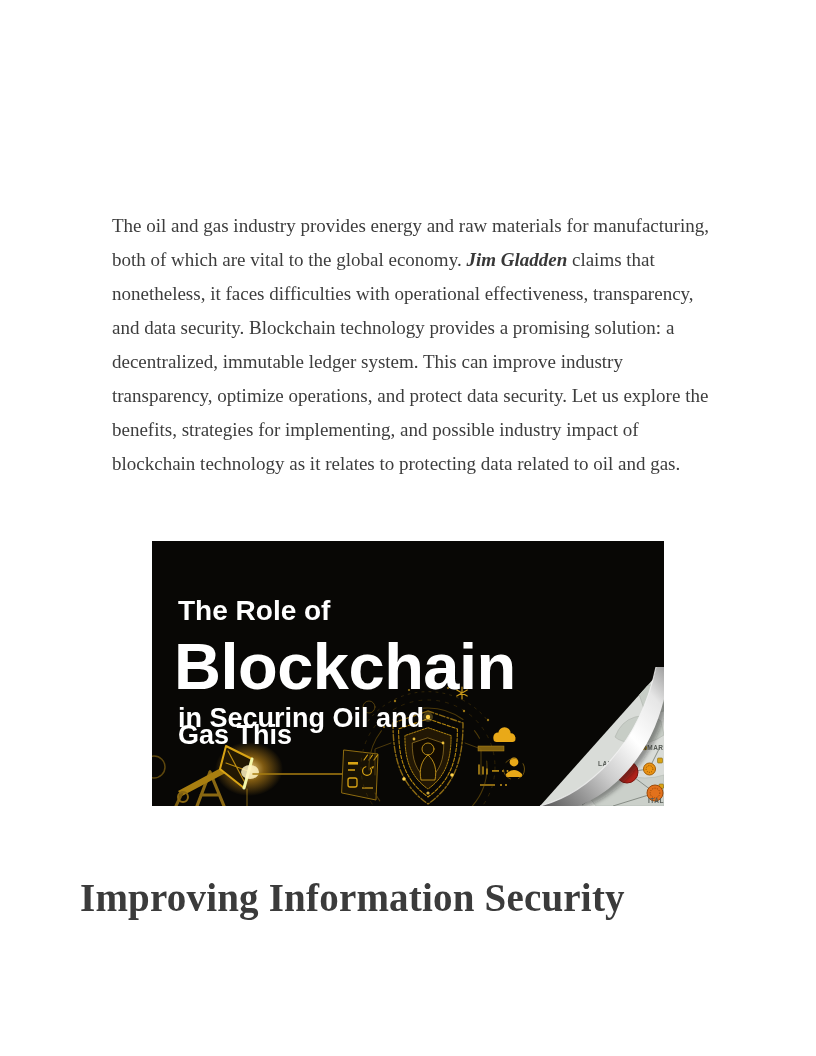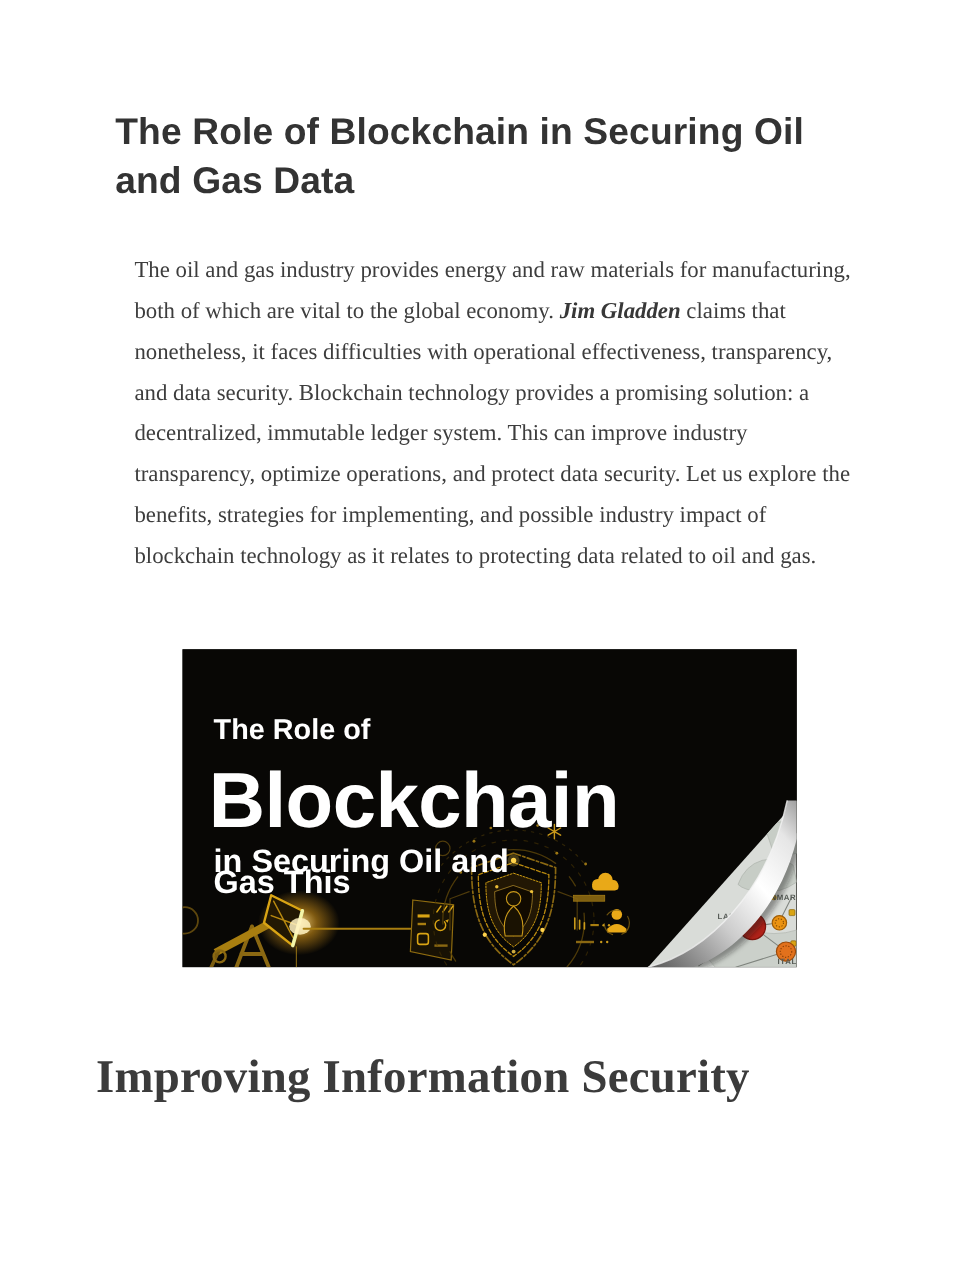--- a/index.html
+++ b/index.html
@@ -21,41 +21,40 @@
   .intro .author { font-weight:700; font-style:italic; color:#383838; }
   .banner {
     position:absolute; left:152px; top:541px; width:512px; height:265px;
     margin:0; background:#080705; overflow:hidden;
   }
   .banner svg { position:absolute; left:0; top:0; display:block; }
   .banner-title span {
     position:absolute; white-space:nowrap; color:#ffffff;
     font-family:"Liberation Sans","DejaVu Sans",sans-serif; font-weight:700;
   }
-  .bt1 { left:26px; top:54px;  font-size:24px;text-align:center; }
+  .bt1 { left:26px; top:54px;  font-size:28px;text-align:center; }
   .bt2 { left:22px; top:88px;  font-size:65px; letter-spacing:-0.5px; }
   .bt3 { left:26px; top:162px; font-size:27px; }
   .bt4 { left:26px; top:179px; font-size:27px; }
   .section-heading {
     position:absolute; left:80px; top:875px; margin:0; white-space:nowrap;
     font-family:"Liberation Serif","DejaVu Serif",serif;
     font-weight:700; font-size:39px; line-height:1.2; color:#3b3b3b;
     letter-spacing:0.2px;
   }
   .map-label {
     font-family:"Liberation Sans","DejaVu Sans",sans-serif;
     font-weight:700; font-size:6.5px; letter-spacing:0.5px; fill:#565b56;
   }
 </style>
 </head>
 <body>
 
 <div class="page">
 
-  <h1 class="article-title">The Role of Blockchain in Securing Oil and Gas Data</h1>
 
   <p class="intro"><span>The oil and gas industry provides energy and raw materials for manufacturing, both of which are vital to the global economy. </span><strong class="author">Jim Gladden</strong><span> claims that nonetheless, it faces difficulties with operational effectiveness, transparency, and data security. Blockchain technology provides a promising solution: a decentralized, immutable ledger system. This can improve industry transparency, optimize operations, and protect data security. Let us explore the benefits, strategies for implementing, and possible industry impact of blockchain technology as it relates to protecting data related to oil and gas.</span></p>
 
   <figure class="banner">
 
     <svg width="512" height="265" viewBox="0 0 512 265">
       <defs>
         <linearGradient id="curlGrad" x1="0" y1="1" x2="1" y2="0">
           <stop offset="0" stop-color="#555555"></stop>
           <stop offset="0.38" stop-color="#cccccc"></stop>

